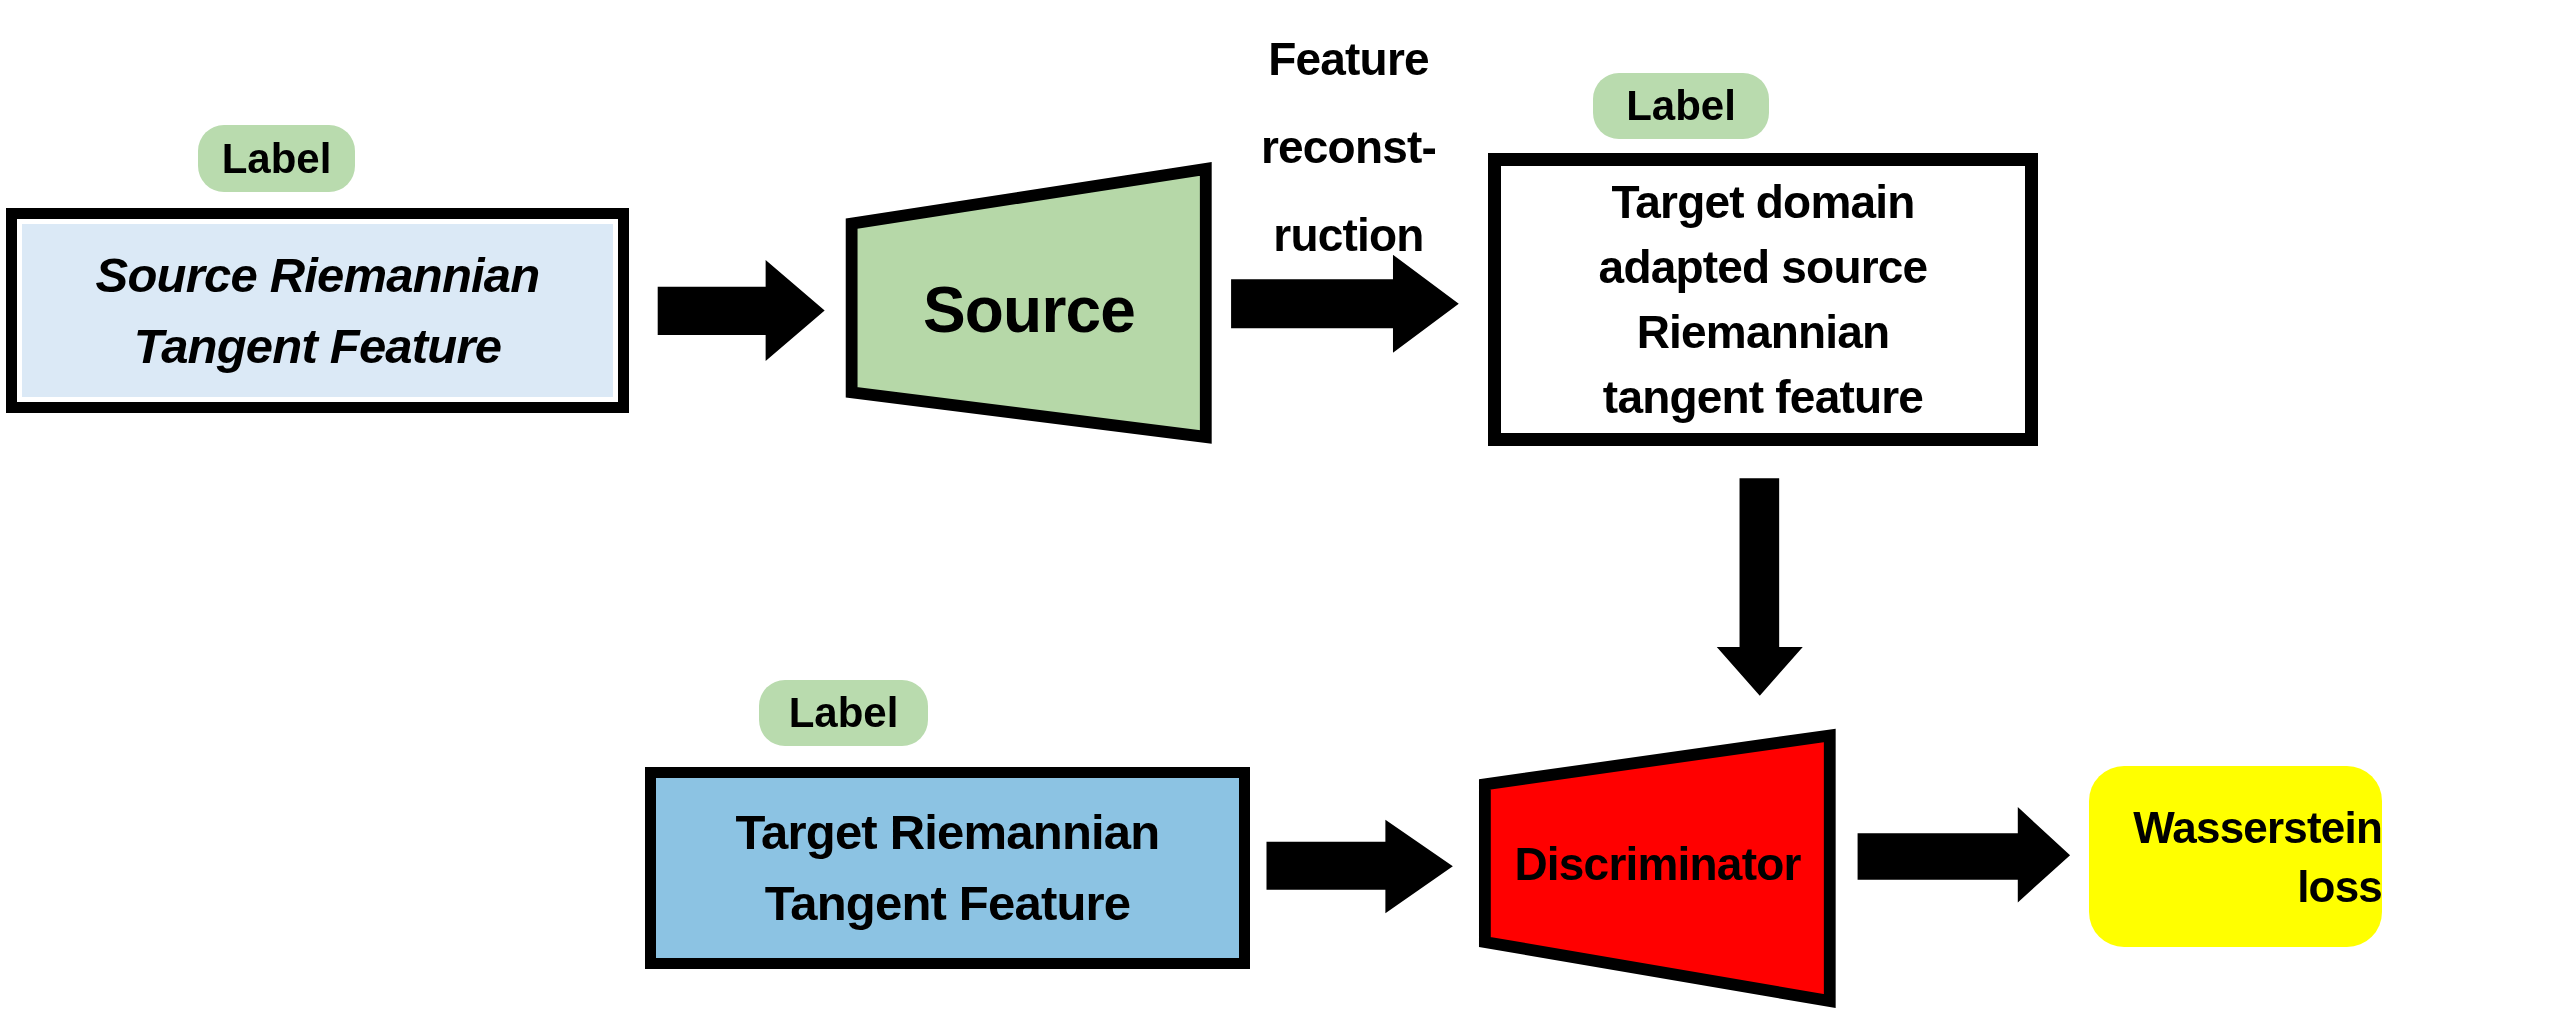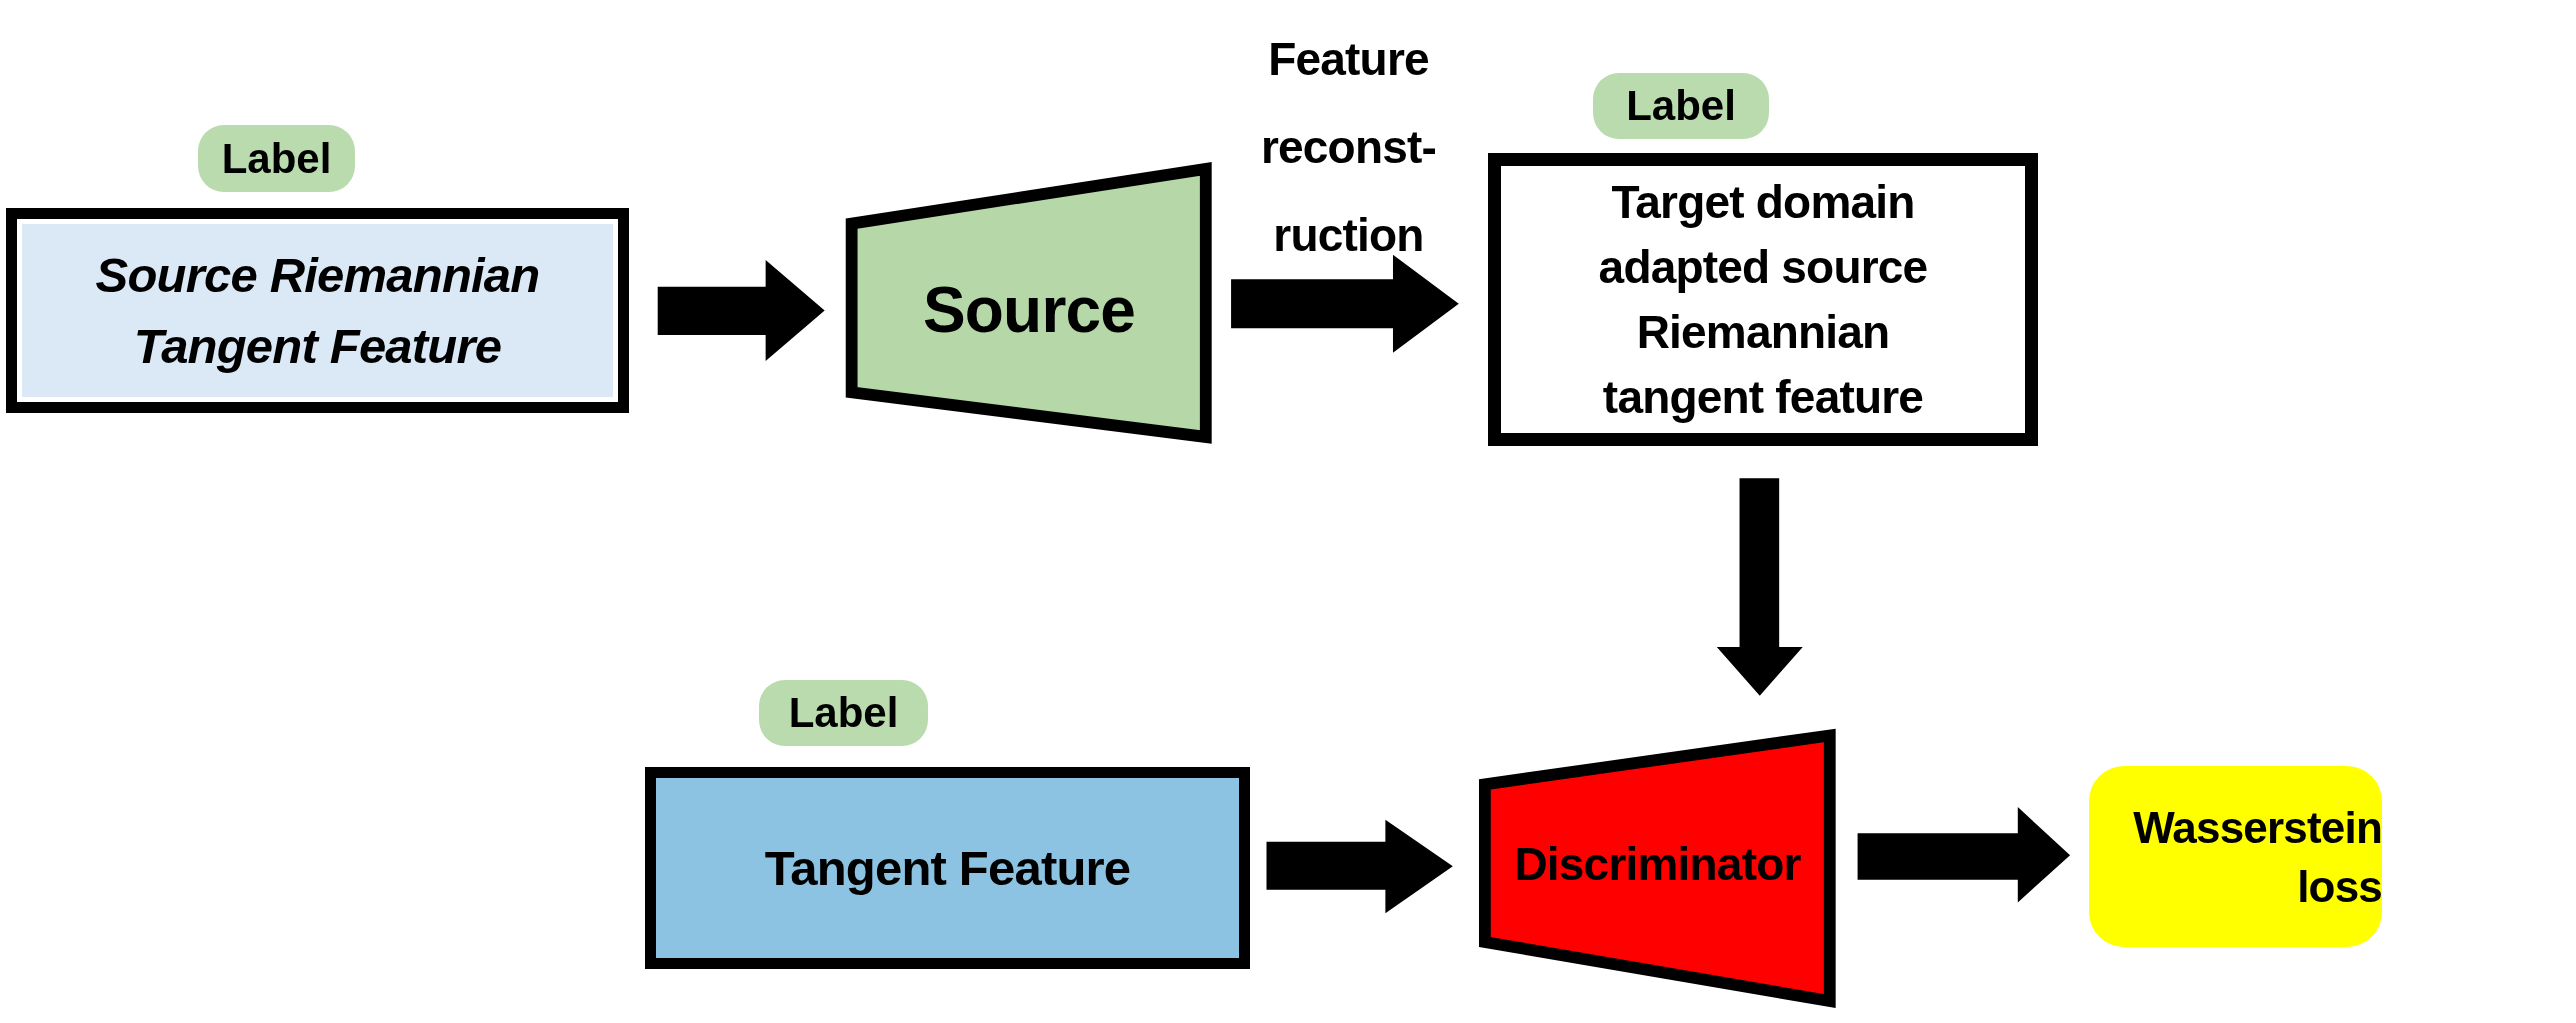--- a/index.html
+++ b/index.html
@@ -90,20 +90,21 @@
   </div>
 
   <div class="abs flexc node-outer adp-outer">
     <div>Target domain</div>
     <div>adapted source</div>
     <div>Riemannian</div>
     <div>tangent feature</div>
   </div>
 
   <div class="abs flexc node-outer tgt-outer">
+    <div>Target Riemannian</div>
     <div>Tangent Feature</div>
   </div>
 
   <div class="abs flexc discr-label">
     <span>Discriminator</span>
   </div>
 
   <div class="abs flexc loss-box">
     <div>Wasserstein</div>
     <div>loss</div>

